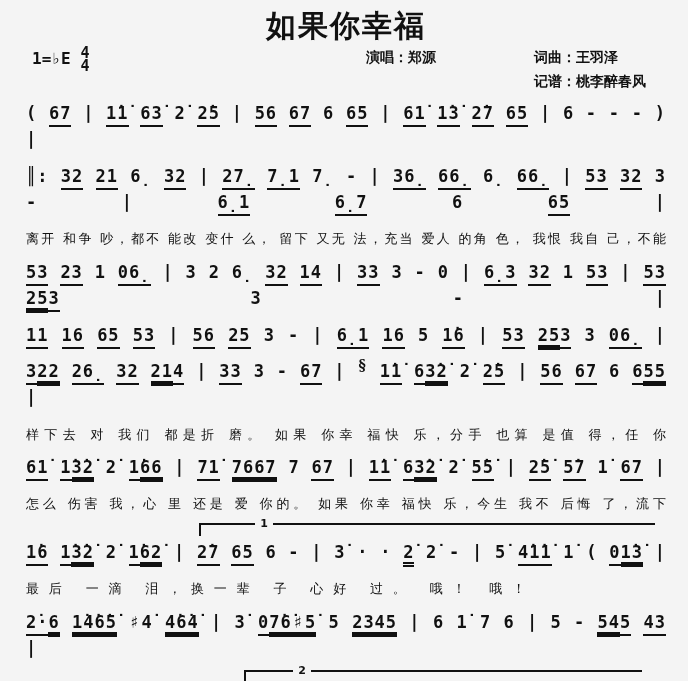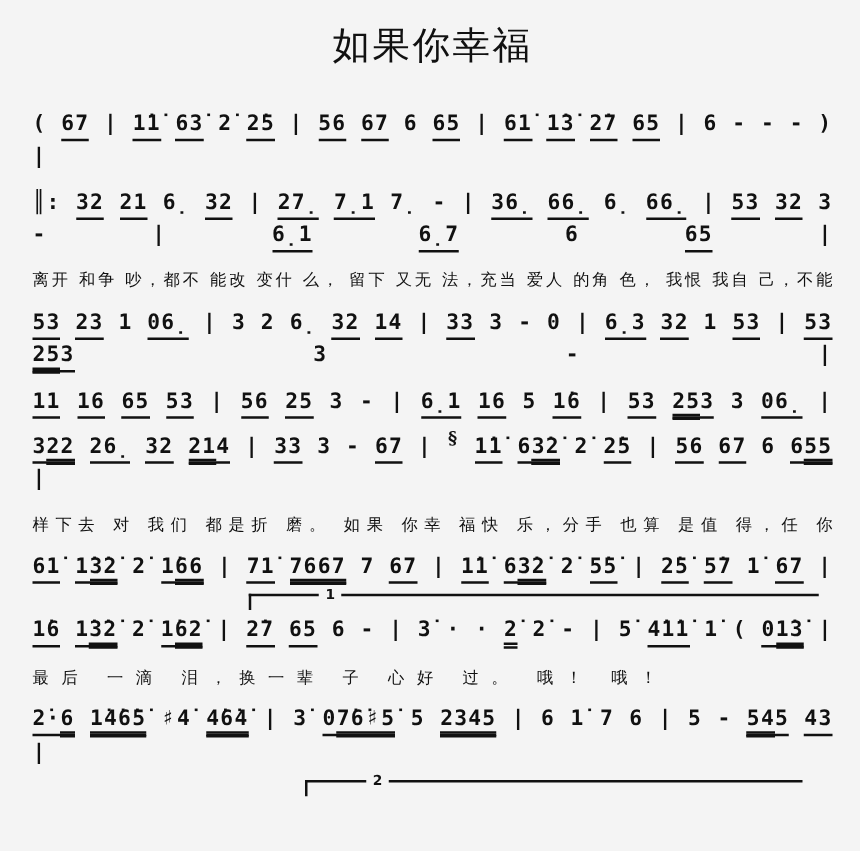--- a/index.html
+++ b/index.html
@@ -4,22 +4,22 @@
 <style>
   html,body{margin:0;padding:0;}
   body{
     width:688px;height:681px;overflow:hidden;box-sizing:border-box;
     background:#f4f4f4;color:#111;
     font-family:"DejaVu Sans",sans-serif;
   }
   .page{padding:6px 22px 0 26px;box-sizing:border-box;}
   
   .title{
-    text-align:center;font-size:30px;font-weight:normal;letter-spacing:2px;
-    margin-top:10px;font-family:"Liberation Serif","DejaVu Serif",serif;
+    text-align:center;font-size:30px;font-weight:bold;letter-spacing:2px;
+    font-family:"Liberation Serif","DejaVu Serif",serif;
   }
   .meta-row{position:relative;height:24px;font-size:14px;font-weight:bold;}
   .meta-performer{position:absolute;left:340px;top:2px;}
   .meta-composer{position:absolute;left:508px;top:2px;}
   .meta-notator{position:absolute;left:508px;top:26px;}
   .keysig{position:absolute;left:6px;top:0;font-size:16px;font-weight:bold;
     font-family:"DejaVu Sans Mono",monospace;}
   .timesig{display:inline-block;vertical-align:middle;margin-left:10px;
     text-align:center;line-height:0.85;font-size:15px;font-weight:bold;}
   .header-spacer{height:26px;}
@@ -33,29 +33,35 @@
   .notes{
     font-family:"DejaVu Sans Mono",monospace;font-weight:bold;font-size:17px;
     line-height:1.55;letter-spacing:1px;white-space:normal;
     text-align:justify;text-align-last:justify;padding-top:3px;
   }
   .u1{border-bottom:2px solid #111;padding-bottom:2px;}
   .u2{border-bottom:5px double #111;padding-bottom:0px;}
   .segno{font-family:"DejaVu Serif",serif;font-size:14px;position:relative;top:-7px;margin:0 1px;}
   .lyrics{font-size:13px;line-height:1.5;margin-top:14px;
     text-align:justify;text-align-last:justify;}
-  .lyrics-inner{display:inline-block;text-align:justify;text-align-last:justify;font-family:Liberation Serif, serif;}
+  .lyrics-inner{display:inline-block;text-align:justify;text-align-last:justify;}
 </style>
 </head>
 <body>
 
 <div class="page">
 
   <div class="title">如果你幸福</div>
 
+  <div class="meta-row">
+    <span class="keysig"><span>1=♭E</span><span class="timesig"><span>4</span><br><span>4</span></span></span>
+    <span class="meta-performer">演唱：郑源</span>
+    <span class="meta-composer">词曲：王羽泽</span>
+    <span class="meta-notator">记谱：桃李醉春风</span>
+  </div>
   <div class="header-spacer"></div>
 
   <div id="score">
       <div class="system">
         <div class="notes">( <span class="u1">67</span> | <span class="u1">1̇1̇</span> <span class="u1">63̇</span> 2̇ <span class="u1">2̇5</span> | <span class="u1">56</span> <span class="u1">67</span> 6 <span class="u1">65</span> | <span class="u1">61̇</span> <span class="u1">1̇3̇</span> <span class="u1">2̇7</span> <span class="u1">65</span> | 6 - - - ) |</div>
       </div>
       <div class="system">
         <div class="notes">║: <span class="u1">32</span> <span class="u1">21</span> 6̣ <span class="u1">32</span> | <span class="u1">27̣</span> <span class="u1">7̣1</span> 7̣ - | <span class="u1">36̣</span> <span class="u1">66̣</span> 6̣ <span class="u1">66̣</span> | <span class="u1">53</span> <span class="u1">32</span> 3 - | <span class="u1">6̣1</span> <span class="u1">6̣7</span> 6 <span class="u1">65</span> |</div>
         <div class="lyrics"><span>离开 和争 吵，都不 能改 变什 么， 留下 又无 法，充当 爱人 的角 色， 我恨 我自 己，不能</span></div>
       </div>
@@ -64,20 +70,21 @@
       </div>
       <div class="system">
         <div class="notes"><span class="u1">11</span> <span class="u1">16</span> <span class="u1">65</span> <span class="u1">53</span> | <span class="u1">56</span> <span class="u1">25</span> 3 - | <span class="u1">6̣1</span> <span class="u1">16</span> 5 <span class="u1">1̇6</span> | <span class="u1">53</span> <span class="u1"><span class="u2">25</span>3</span> 3 <span class="u1">06̣</span> |</div>
       </div>
       <div class="system">
         <div class="notes"><span class="u1">3<span class="u2">22</span></span> <span class="u1">26̣</span> <span class="u1">32</span> <span class="u1"><span class="u2">21</span>4</span> | <span class="u1">33</span> 3 - <span class="u1">67</span> | <span class="segno">§</span> <span class="u1">1̇1̇</span> <span class="u1">6<span class="u2">3̇2̇</span></span> 2̇ <span class="u1">2̇5</span> | <span class="u1">56</span> <span class="u1">67</span> 6 <span class="u1">6<span class="u2">55</span></span> |</div>
         <div class="lyrics"><span>样下去 对 我们 都是折 磨。 如果 你幸 福快 乐，分手 也算 是值 得，任 你</span></div>
       </div>
       <div class="system">
         <div class="notes"><span class="u1">61̇</span> <span class="u1">1̇<span class="u2">3̇2̇</span></span> 2̇ <span class="u1">1̇<span class="u2">66</span></span> | <span class="u1">71̇</span> <span class="u1"><span class="u2">7667</span></span> 7 <span class="u1">67</span> | <span class="u1">1̇1̇</span> <span class="u1">6<span class="u2">3̇2̇</span></span> 2̇ <span class="u1">5̇5̇</span> | <span class="u1">2̇5̇</span> <span class="u1">5̇7</span> 1̇ <span class="u1">67</span> |</div>
+        <div class="lyrics"><span>怎么 伤害 我，心 里 还是 爱 你的。 如果 你幸 福快 乐，今生 我不 后悔 了，流下</span></div>
       </div>
       <div class="system">
         <div class="above">
           <div class="volta" style="left: 27%; width: 71%;">
             <span class="volta-label">1</span>
           </div>
         </div>
         <div class="notes"><span class="u1">1̇6</span> <span class="u1">1̇<span class="u2">3̇2̇</span></span> 2̇ <span class="u1">1̇<span class="u2">62̇</span></span> | <span class="u1">2̇7</span> <span class="u1">65</span> 6 - | 3̇ · · <span class="u2">2̇</span> 2̇ - | 5̇ <span class="u1">4̇1̇1̇</span> 1̇ ( <span class="u1">0<span class="u2">1̇3̇</span></span> |</div>
         <div class="lyrics"><span class="lyrics-inner" style="width: 78%;">最后 一滴 泪，换一辈 子 心好 过。 哦！ 哦！</span></div>
       </div>

